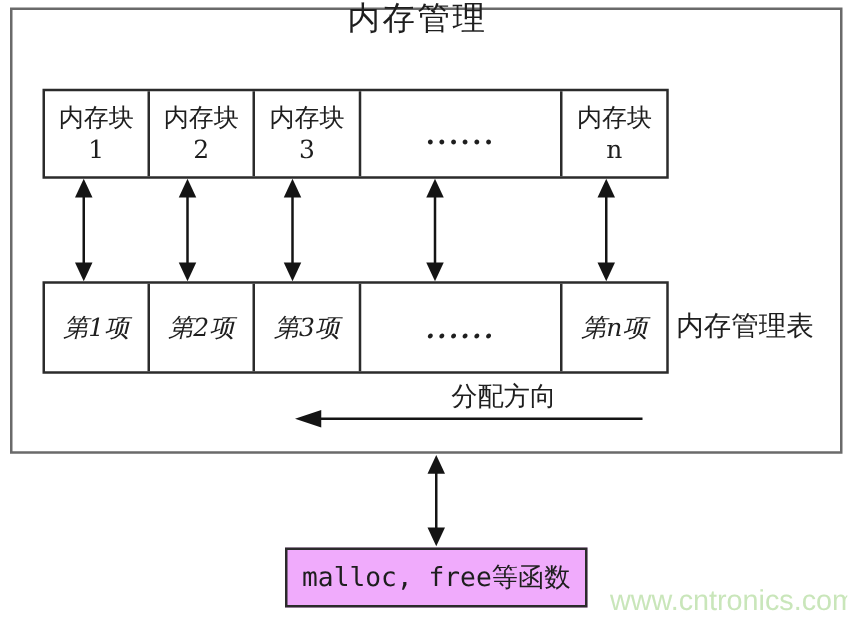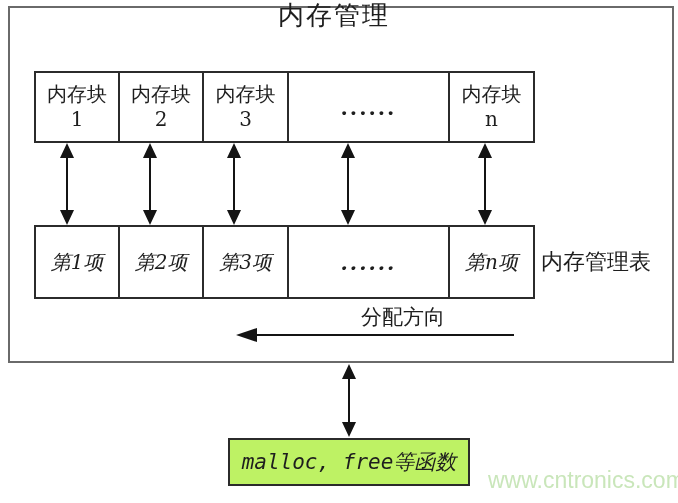--- a/index.html
+++ b/index.html
@@ -49,23 +49,23 @@
   .va-rows{top:143px;height:82px;}
   .va-1{left:59px;} .va-2{left:142px;} .va-3{left:226px;} .va-4{left:340px;} .va-5{left:477px;}
   .va-bottom{left:341px;top:364px;height:73px;}
   
   .alloc-label{position:absolute;left:333px;top:304px;font-size:21px;line-height:26px;white-space:nowrap;margin-left:28px;}
   .alloc-shaft{position:absolute;left:248px;top:334px;width:266px;height:2px;background:var(--arrow);}
   .alloc-head{position:absolute;left:236px;top:328px;width:0;height:0;
     border-top:7px solid transparent;border-bottom:7px solid transparent;border-right:21px solid var(--arrow);}
   .func-box{
     position:absolute;left:228px;top:438px;width:242px;height:48px;
-    border:2px solid var(--cell-border);box-sizing:border-box;background:#bef264;
+    border:2px solid var(--cell-border);box-sizing:border-box;background:#f0abfc;
     display:flex;align-items:center;justify-content:center;
-    font-family:"DejaVu Sans Mono", monospace;font-size:21px;white-space:nowrap;font-style:italic;
+    font-family:"DejaVu Sans Mono", monospace;font-size:21px;white-space:nowrap;
   }
   .watermark{
     position:absolute;left:488px;top:467px;
     font-family:"Liberation Sans", sans-serif;font-size:23px;color:var(--watermark);white-space:nowrap;
   }
 </style>
 </head>
 <body>
 
 <div class="stage">

